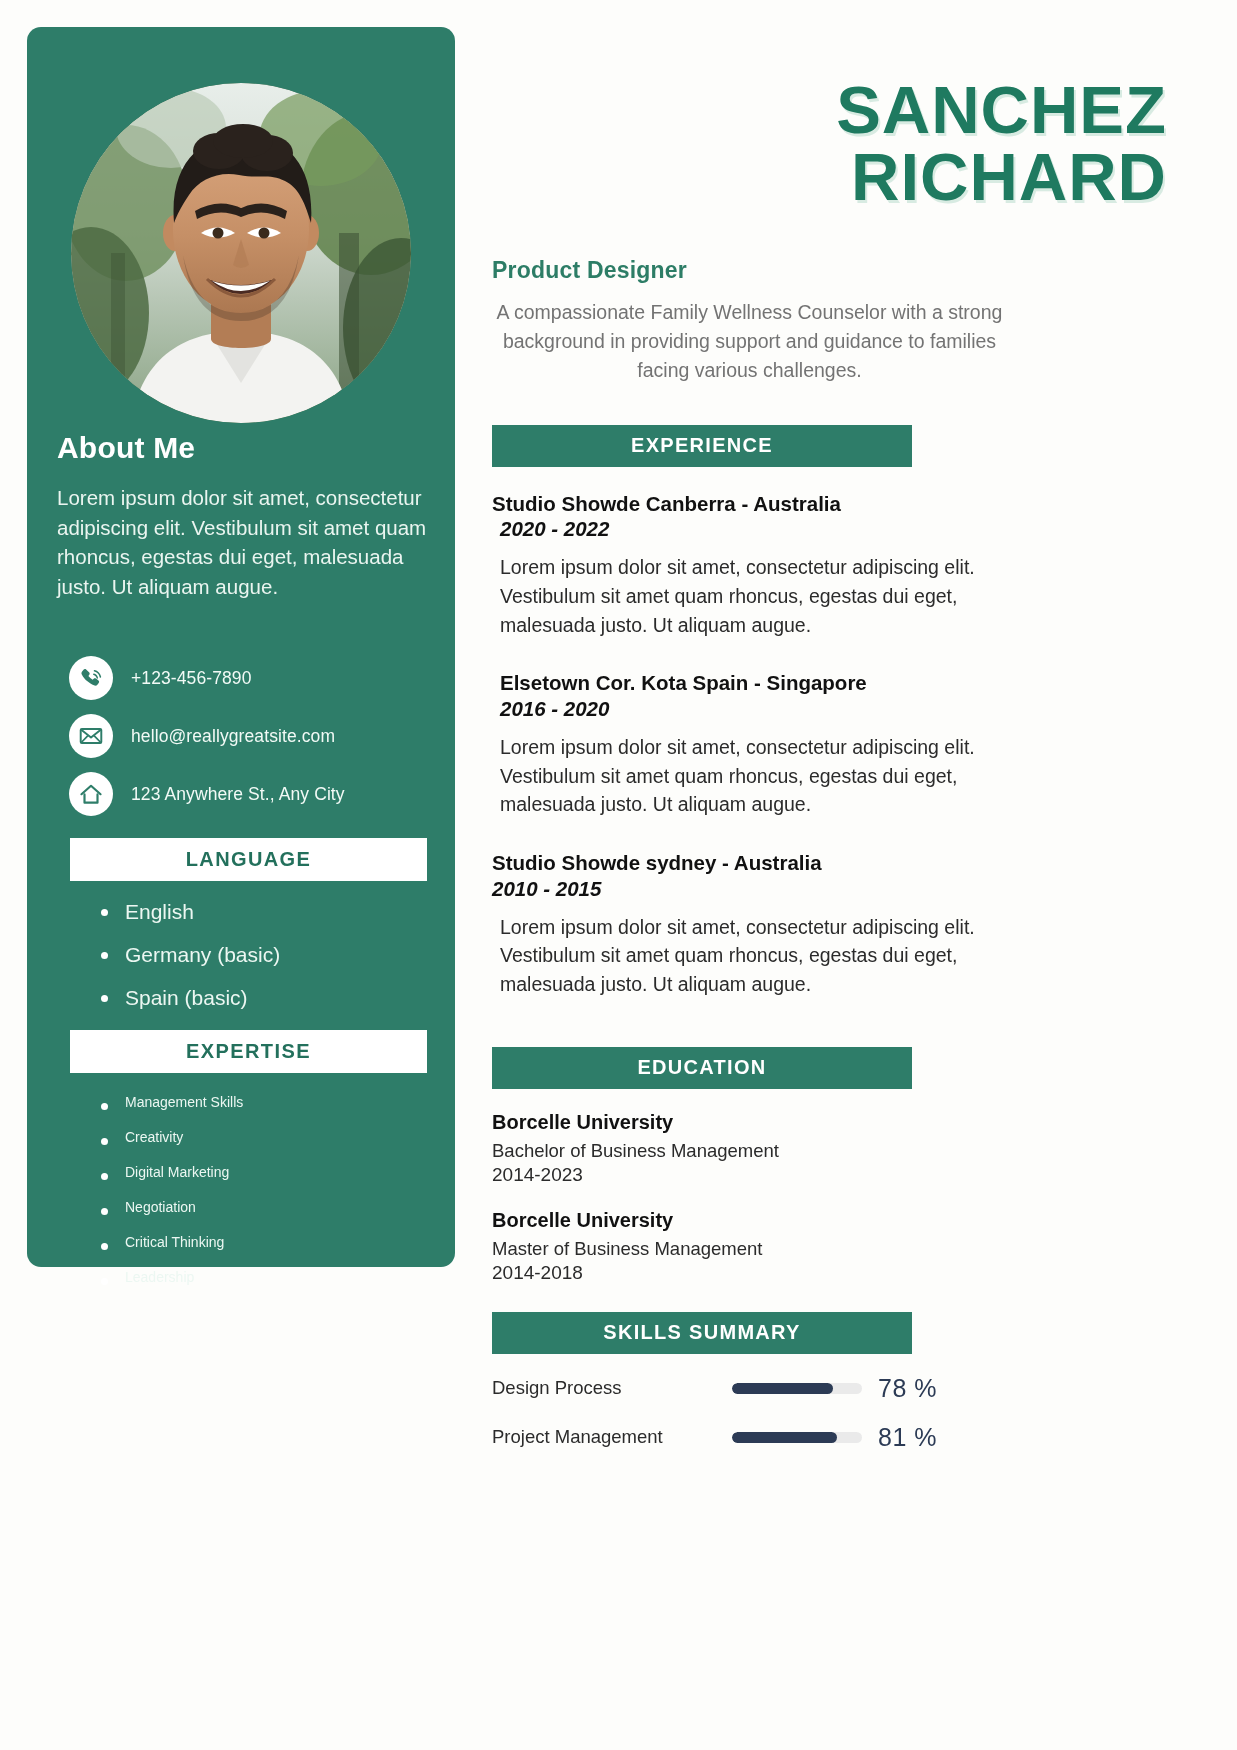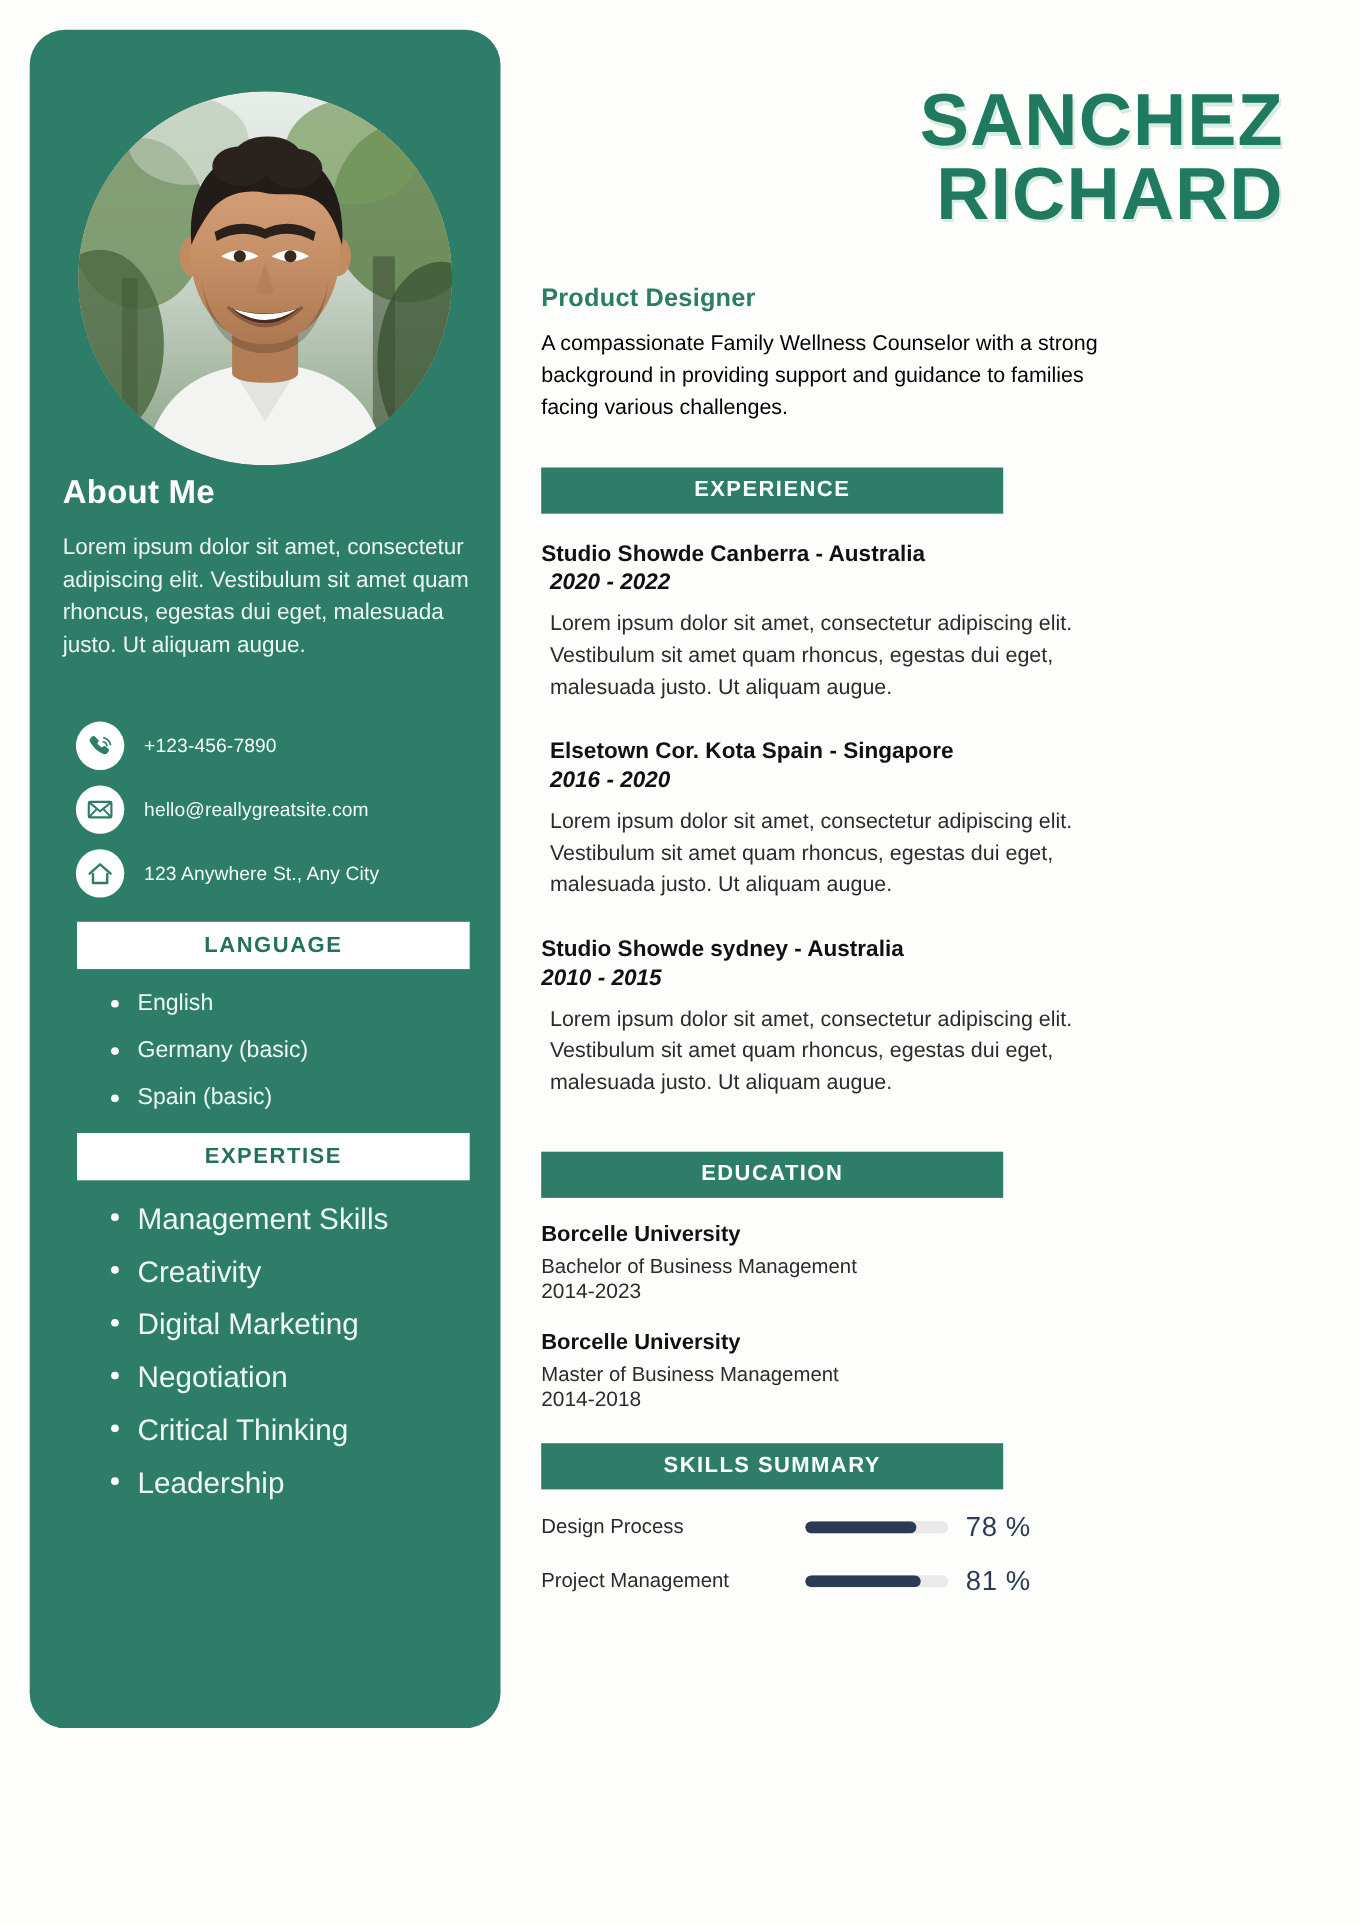--- a/index.html
+++ b/index.html
@@ -8,23 +8,23 @@
     background: #fdfdfb;
     font-family: "Liberation Sans", sans-serif;
     overflow: hidden;
   }
   .page { position: relative; width: 1237px; height: 1750px; background: #fdfdfb; }
 
   
   .sidebar {
     position: absolute;
     left: 27px; top: 27px;
-    width: 428px; height: 1544px;
+    width: 428px; height: 1240px;
     background: #2e7d69;
-    border-radius: 32px;
+    border-radius: 14px;
     padding: 12px;
   }
   .photo-wrap {
     position: absolute;
     left: 50%; transform: translateX(-50%);
     top: 56px;
     width: 340px; height: 340px;
     border-radius: 50%;
     overflow: hidden;
     background: #5b7f63;
@@ -69,40 +69,40 @@
     color: #ecf7f2; font-size: 21px; line-height: 1.0;
     margin-bottom: 23px; position: relative; padding-left: 28px;
   }
   .sb-list li::before {
     content: ""; position: absolute; left: 4px; top: 8px;
     width: 7px; height: 7px; border-radius: 50%; background: #ffffff;
   }
   #lang-list { margin-top: 20px; }
   #lang-list li { margin-bottom: 22px; }
   #expertise-list { margin-top: 22px; }
-  #expertise-list li { margin-bottom: 21px; font-size: 27px; margin-top: 12px; }
+  #expertise-list li { margin-bottom: 21px; font-size: 14px; margin-top: 12px; }
 
   
   .main { position: absolute; left: 492px; top: 0; width: 700px; }
 
   .name-block { margin-top: 76px; text-align: right; padding-right: 25px; }
   .name-line {
     font-size: 67px; font-weight: bold; color: #1f7a60;
     letter-spacing: 1px; line-height: 1.0;
     text-shadow: 2px 3px 0 rgba(185, 220, 205, 0.55);
   }
   .name-line.second { margin-top: 6px; }
 
   .role {
     margin-top: 47px; font-size: 23px; font-weight: bold;
     color: #2d7d66; letter-spacing: 0.2px;
   }
   .summary {
     margin-top: 14px; font-size: 19.5px; line-height: 1.48;
-    color: #000000; max-width: 515px;
+    color: #737373; max-width: 515px; text-align: center;
   }
 
   
   .banner {
     margin-top: 40px; height: 42px; width: 420px;
     background: #2e7d69;
     display: flex; align-items: center; justify-content: center;
   }
   .banner span {
     color: #ffffff; font-size: 20px; font-weight: bold; letter-spacing: 1.3px;

